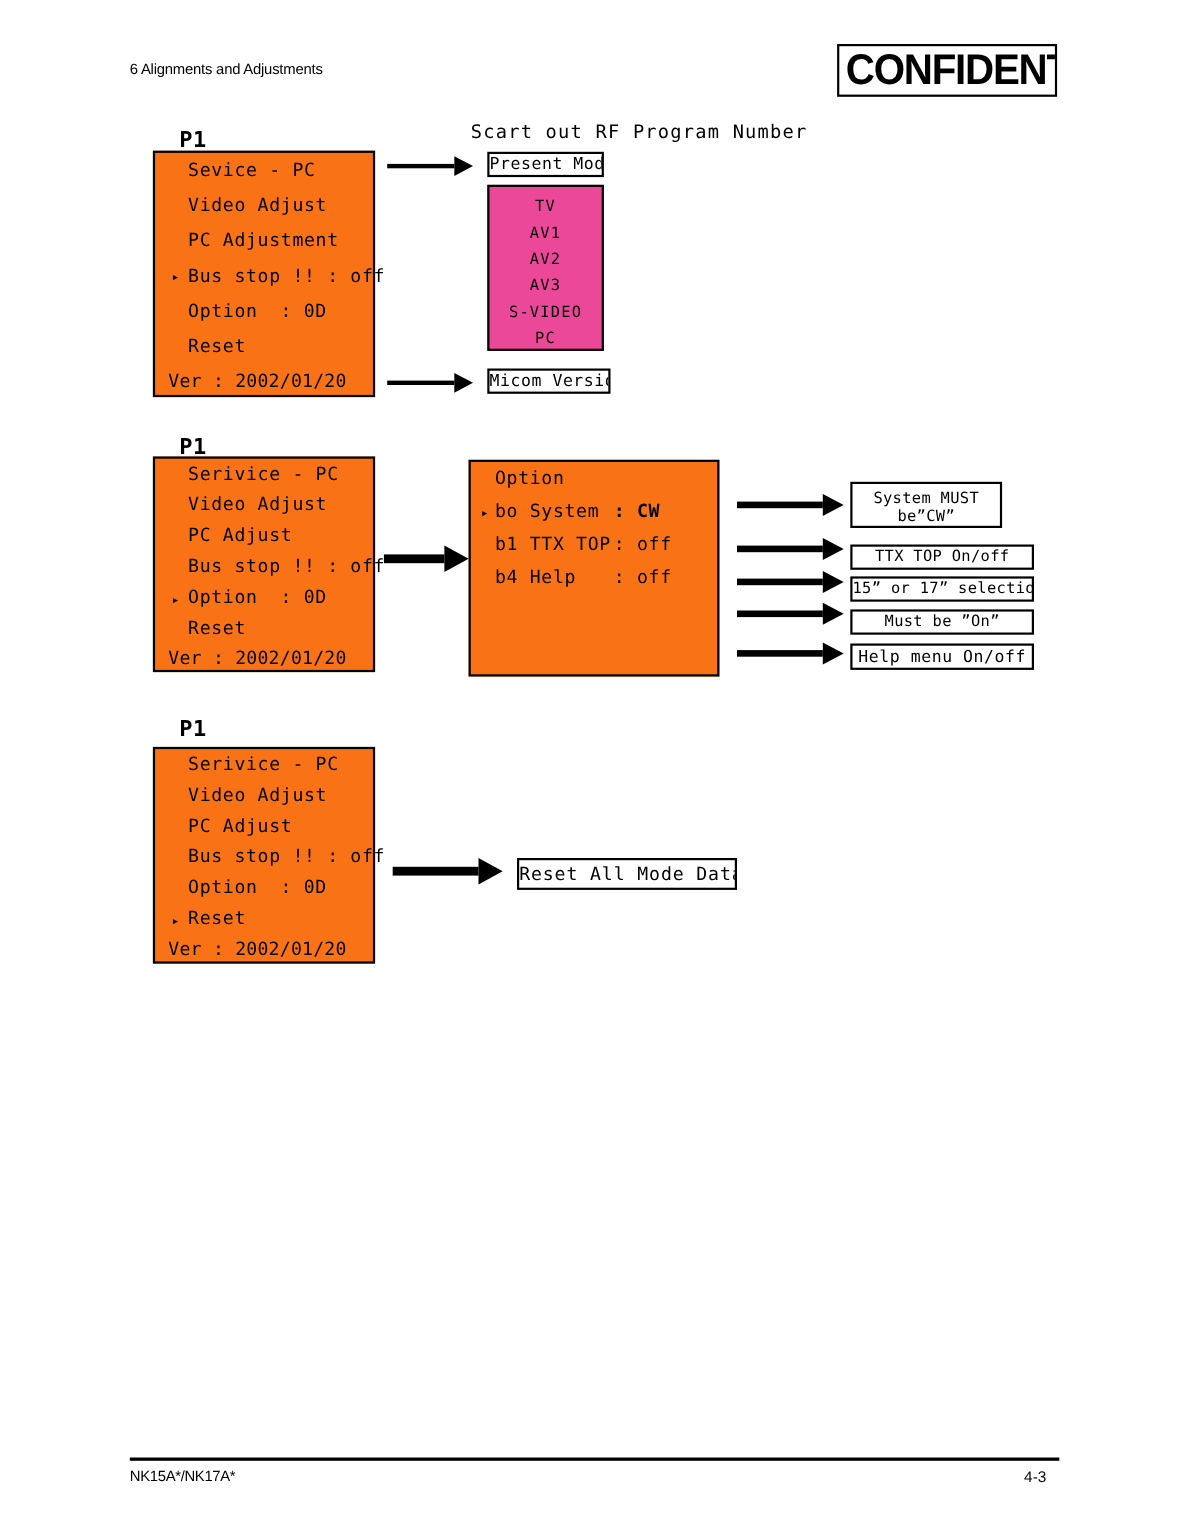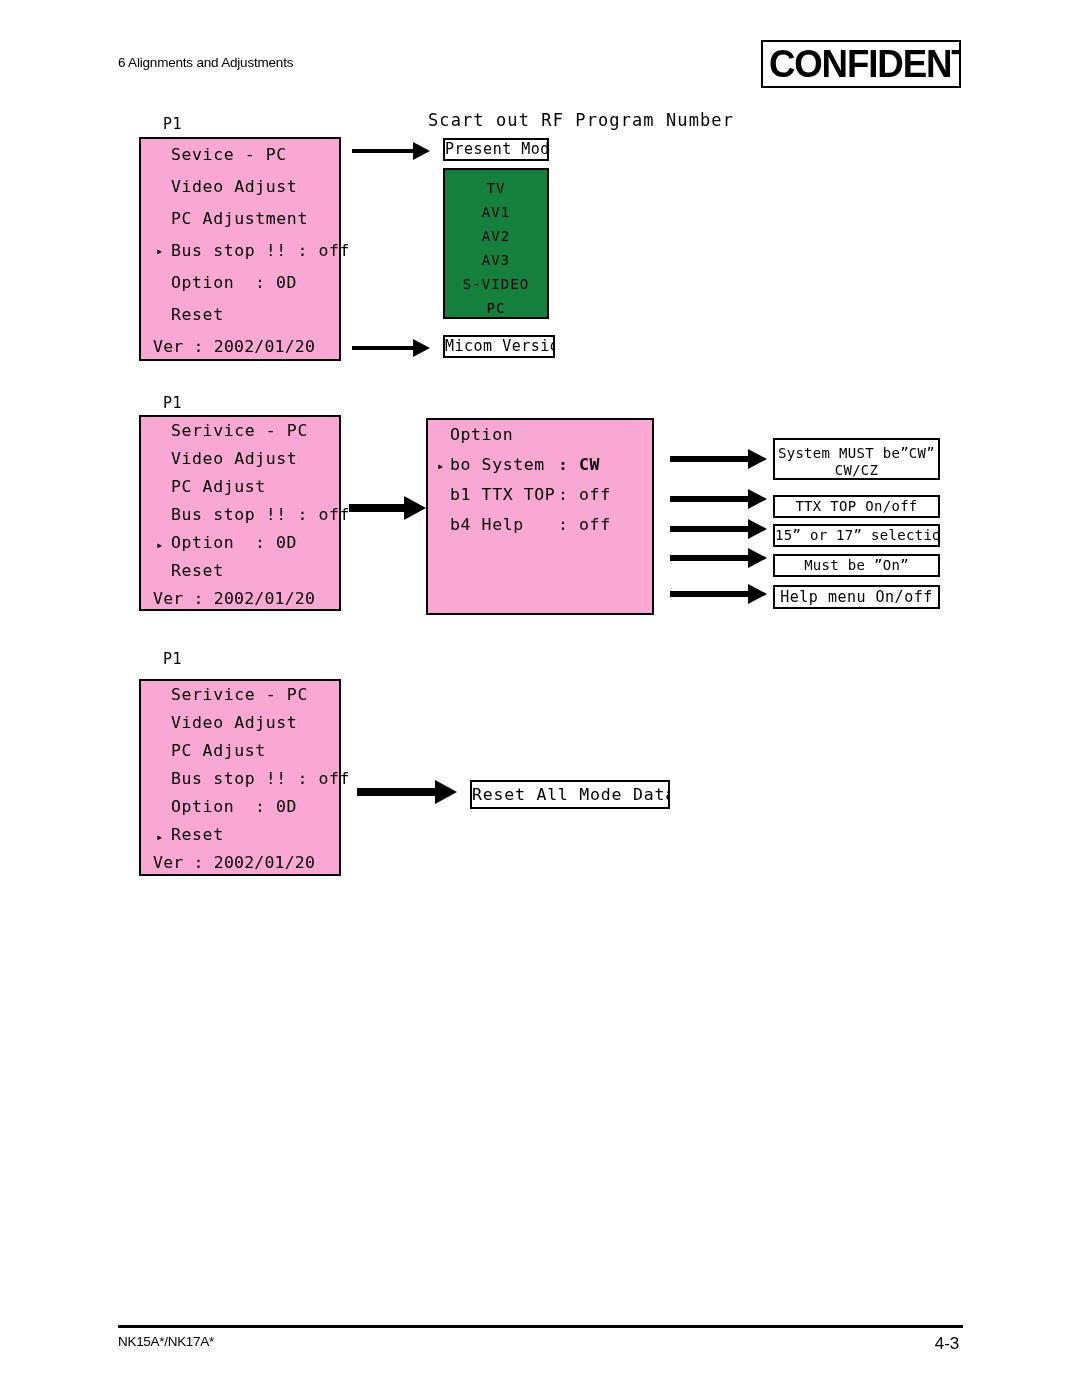--- a/index.html
+++ b/index.html
@@ -63,38 +63,39 @@
     top: 1334px;
     font-size: 13.5px;
     letter-spacing: -0.3px;
     white-space: nowrap;
   }
   .foot-right {
     position: absolute;
     left: 931px;
     top: 1334px;
     width: 32px;
-    text-align: center;
-    font-size: 17px;
+    text-align: left;
+    font-size: 14px;
     white-space: nowrap;
   }
 
   
   .p-label {
     position: absolute;
     font-family: "DejaVu Sans Mono", monospace;
-    font-size: 15px;
+    font-size: 20px;
     letter-spacing: 0.5px;
     white-space: nowrap;
+    font-weight: bold;
   }
   .osd {
     position: absolute;
     border: 2.5px solid #000;
     box-sizing: border-box;
-    background: #f9a8d4;
+    background: #f97316;
   }
   .osd-row {
     position: relative;
     height: 32px;
     line-height: 32px;
     font-family: "DejaVu Sans Mono", monospace;
     font-size: 16.5px;
     letter-spacing: 0.6px;
     white-space: nowrap;
     padding-left: 30px;
@@ -141,21 +142,21 @@
   .callout.mid {
     font-size: 15px;
     letter-spacing: 0.5px;
   }
 
   
   .modebox {
     position: absolute;
     border: 2.5px solid #000;
     box-sizing: border-box;
-    background: #15803d;
+    background: #ec4899;
     padding-top: 6px;
   }
   .modebox div {
     font-family: "DejaVu Sans Mono", monospace;
     font-size: 14px;
     letter-spacing: 1.1px;
     text-align: center;
     height: 24px;
     line-height: 24px;
     white-space: nowrap;
@@ -313,21 +314,21 @@
     <span class="cur" style="left:9px;"></span>
     <span class="lbl">b4 Help</span>
     <span class="val" style="left:130px;">: off</span>
   </div>
 </div>
 
 <div class="arrow med" style="left:670px; top:450px; width:100px;">
   <div class="shaft" style="width:78px;"></div>
   <div class="head" style="left:78px;"></div>
 </div>
-<div class="callout two-line" style="left:773px; top:438px; width:167px; height:42px;">
+<div class="callout two-line" style="left:773px; top:438px; width:138px; height:42px;">
   <div>System MUST be”CW”</div>
   <div>CW/CZ</div>
 </div>
 
 <div class="arrow med" style="left:670px; top:490px; width:100px;">
   <div class="shaft" style="width:78px;"></div>
   <div class="head" style="left:78px;"></div>
 </div>
 <div class="callout" style="left:773px; top:495px; width:167px; height:23px; line-height:19px;">TTX TOP On/off</div>
 

